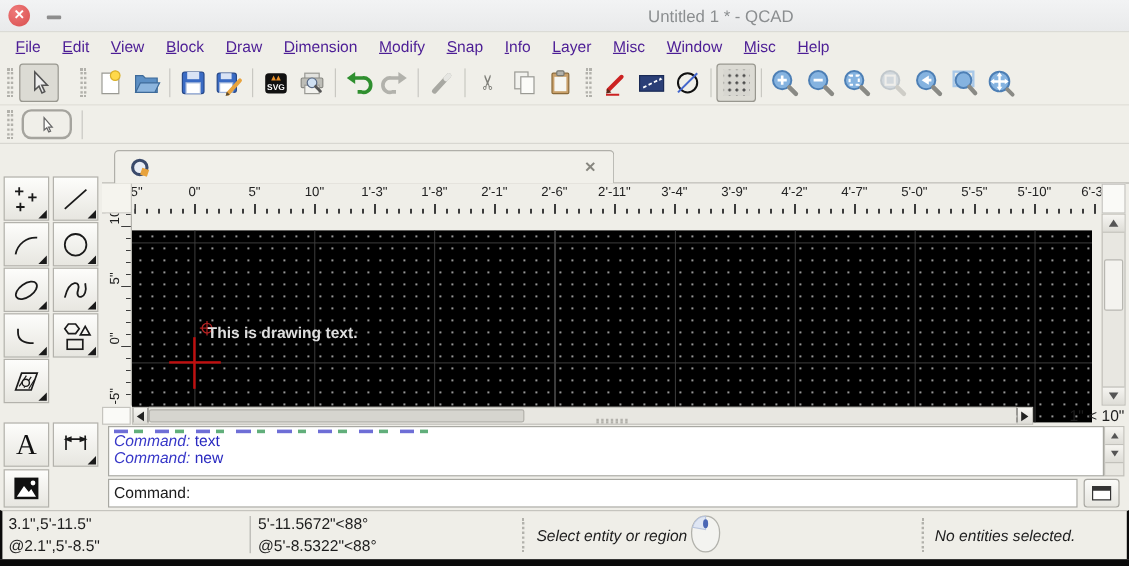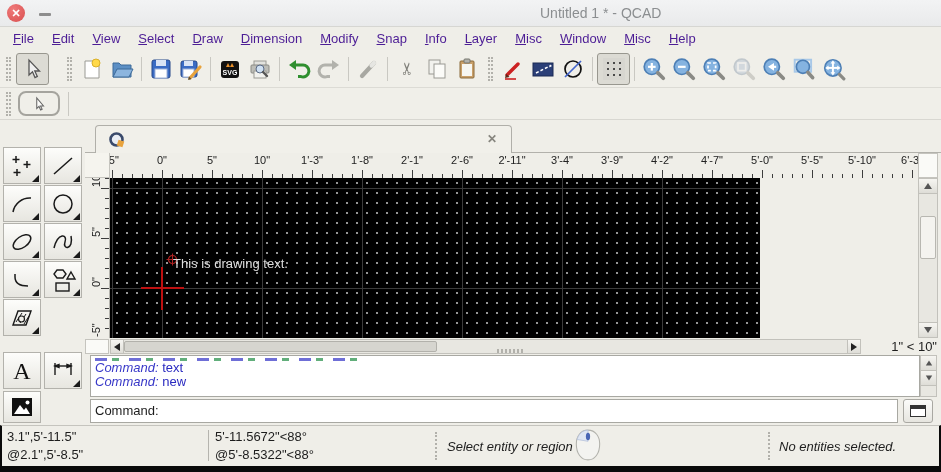--- a/index.html
+++ b/index.html
@@ -66,28 +66,28 @@
   .vruler { position:absolute; left:3px; top:58px; width:22px; height:160px; background:#efeee8; overflow:hidden;
     border-right:1px solid #b2b1ab;
     background-image:
       repeating-linear-gradient(180deg, #3c3c3c 0 1px, transparent 1px 50px),
       repeating-linear-gradient(180deg, #3c3c3c 0 1px, transparent 1px 10px);
     background-size:8px 100%, 4px 100%;
     background-position:100% 10px, 100% 0;
     background-repeat:no-repeat; }
   .vruler span { position:absolute; left:1px; font-size:11px; color:#222; transform:rotate(-90deg) translateX(50%); transform-origin:center; white-space:nowrap; width:14px; }
 
-  .canvas { position:absolute; left:25px; top:58px; width:650px; height:160px; background-color:#000;
+  .canvas { position:absolute; left:25px; top:72px; width:800px; height:160px; background-color:#000;
     background-image:
       radial-gradient(circle, #969696 0.8px, transparent 1.3px),
       repeating-linear-gradient(90deg, #3c3c3c 0 1px, transparent 1px 100px),
       repeating-linear-gradient(180deg, #3c3c3c 0 1px, transparent 1px 100px);
     background-size:10px 10px, auto, auto;
     background-position:2px 0px, 52px 0px, 0px 10px;
-    overflow:hidden; }
+    overflow:hidden;font-weight:bold; }
   .origin-h { position:absolute; left:31px; top:109px; width:43px; height:2px; background:#c01010; }
   .origin-v { position:absolute; left:51px; top:89px; width:2px; height:43px; background:#c01010; }
   .drawing-text { position:absolute; left:63px; top:78px; color:#dedede; font-size:13px; }
   .text-marker { position:absolute; left:56px; top:75px; }
 
   .vscroll-corner { position:absolute; left:833px; top:33px; width:20px; height:25px; background:#fafaf7; border:1px solid #c5c4be; }
   .vscroll { position:absolute; left:833px; top:58px; width:20px; height:160px; background:#e8e7e1; border:1px solid #c2c1bb; }
   .scroll-arrow { position:absolute; width:18px; height:15px; background:linear-gradient(#f6f5f1,#deddd7); border-bottom:1px solid #c2c1bb; display:flex; align-items:center; justify-content:center; }
   .vthumb { position:absolute; left:1px; top:37px; width:16px; height:43px; background:#f4f3ef; border:1px solid #b8b7b1; border-radius:2px; }
   .tri-up { width:0; height:0; border-left:4px solid transparent; border-right:4px solid transparent; border-bottom:6px solid #555; }
@@ -134,21 +134,21 @@
   <div class="titlebar">
     <div class="close-btn">✕</div>
     <div class="min-btn"></div>
     <div class="win-title">Untitled 1 * - QCAD</div>
   </div>
 
   <div class="menubar">
       <span class="menu-item">File</span>
       <span class="menu-item">Edit</span>
       <span class="menu-item">View</span>
-      <span class="menu-item">Select</span>
+      <span class="menu-item">Block</span>
       <span class="menu-item">Draw</span>
       <span class="menu-item">Dimension</span>
       <span class="menu-item">Modify</span>
       <span class="menu-item">Snap</span>
       <span class="menu-item">Info</span>
       <span class="menu-item">Layer</span>
       <span class="menu-item">Misc</span>
       <span class="menu-item">Window</span>
       <span class="menu-item">Misc</span>
       <span class="menu-item">Help</span>

